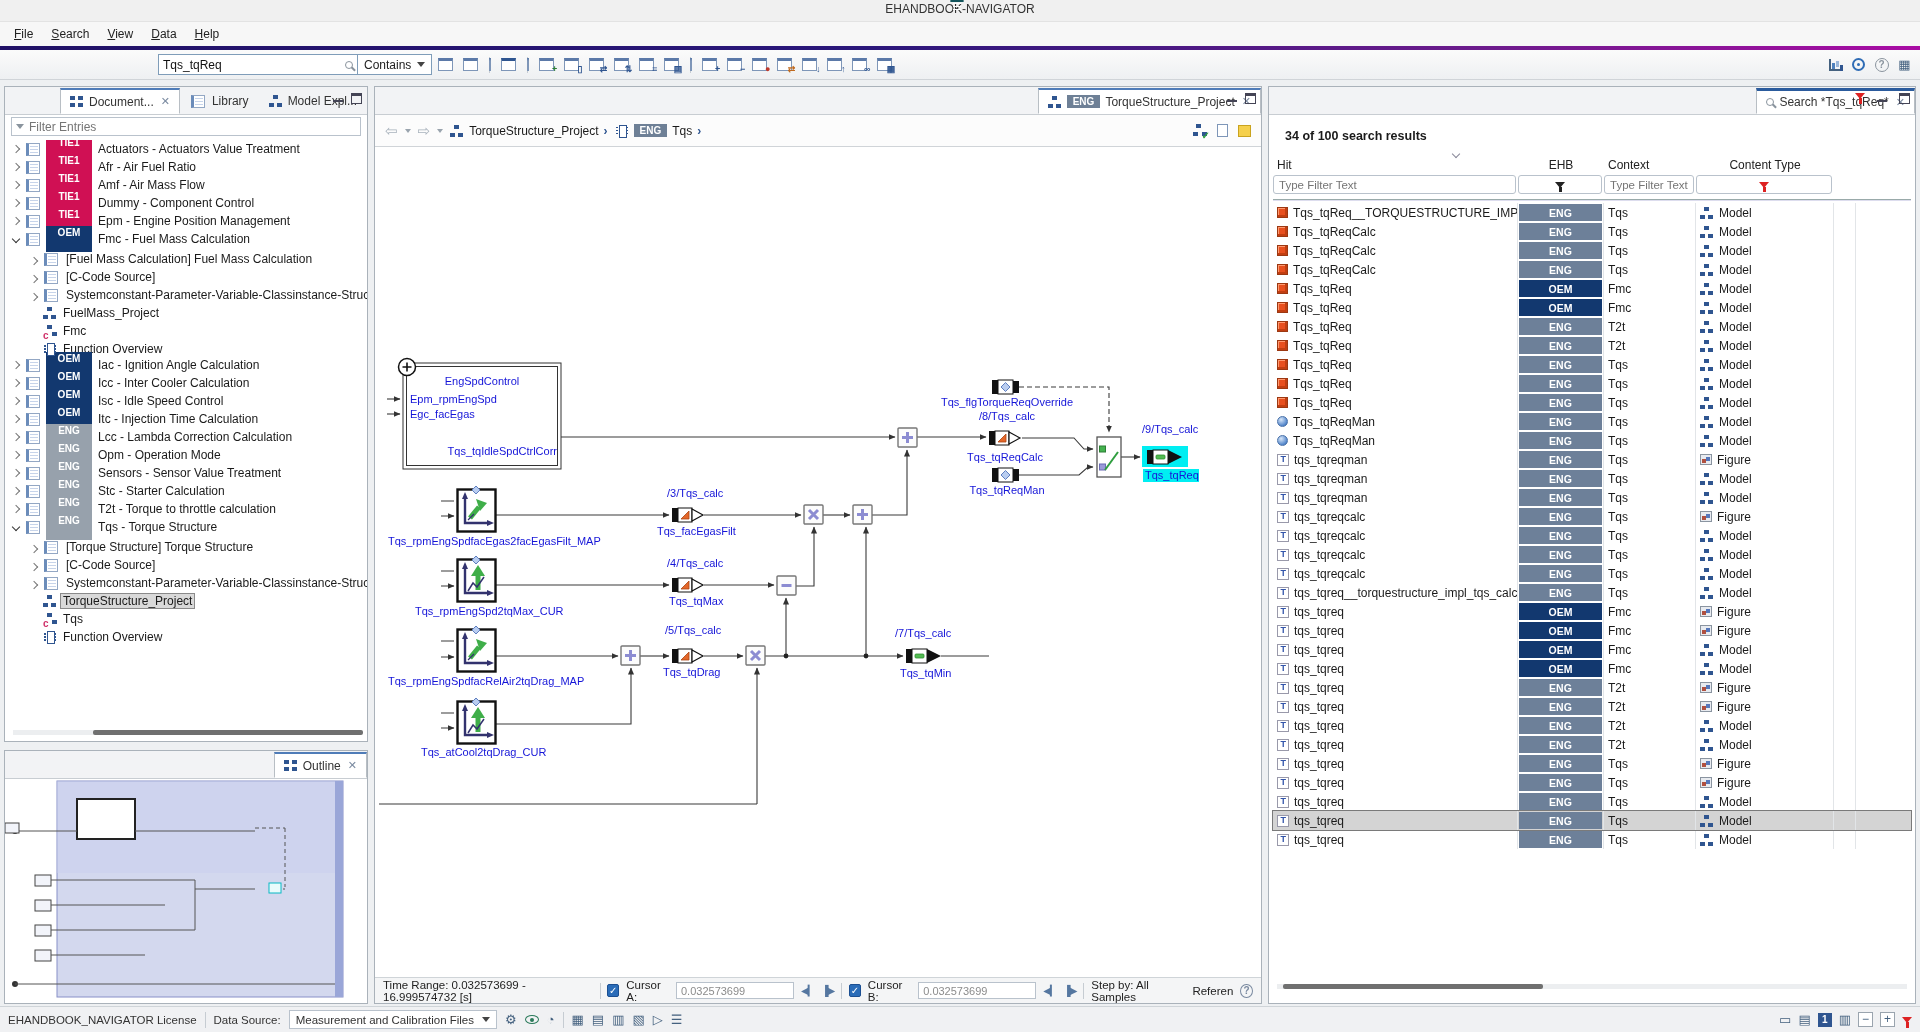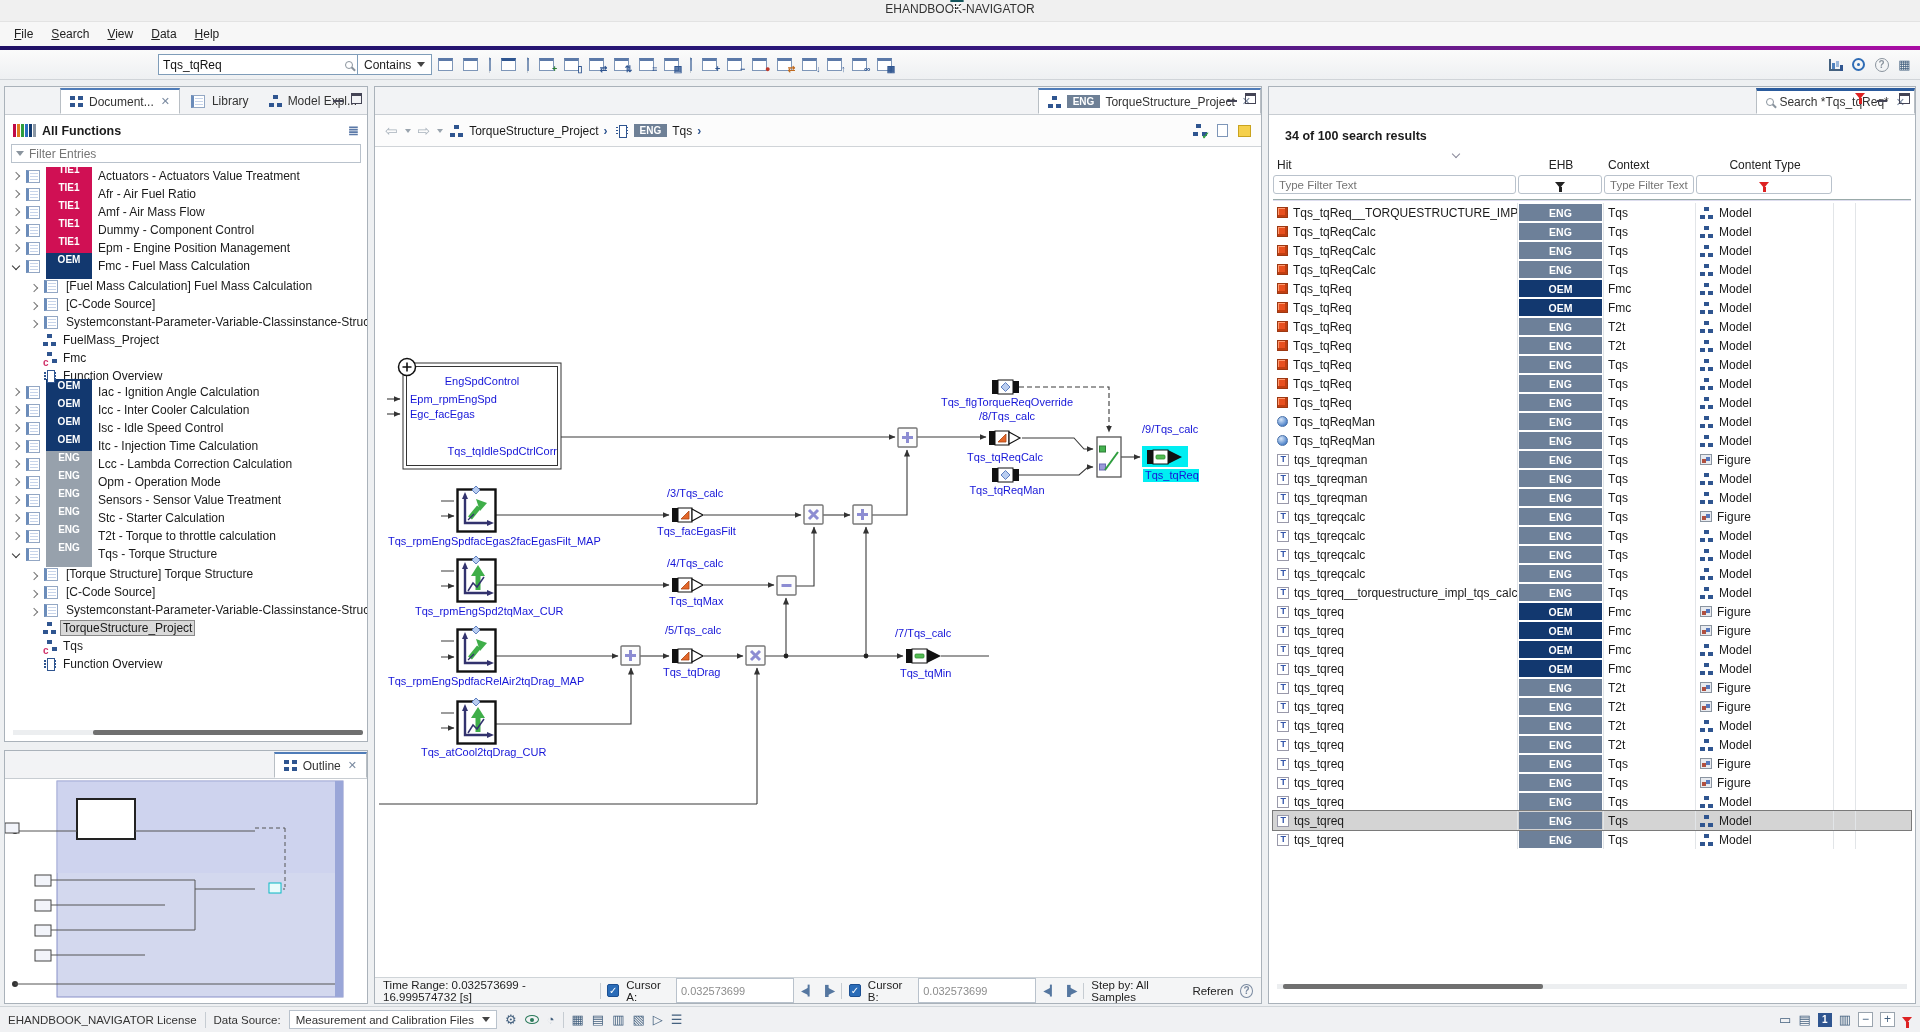--- a/index.html
+++ b/index.html
@@ -119,21 +119,21 @@
   .g-copy { width:11px; height:13px; background:#fff; border:1px solid #7e96b8; position:relative; }
   .g-copy::before { content:""; position:absolute; left:2px; top:-3px; width:11px; height:13px; background:#eef3fa; border:1px solid #7e96b8; z-index:-1; }
   .g-note { width:13px; height:12px; background:#f5d04c; border:1px solid #c9a31f; }
   .canvas { position:relative; height:832px; background:#fff; overflow:hidden; }
   .canvas svg { position:absolute; top:14px; left:2px; }
 
   .timebar { position:absolute; bottom:0; left:0; right:0; height:26px; background:#f4f5f6; border-top:1px solid #cfd4d8; display:flex; align-items:center; gap:7px; padding:0 8px; font-size:11.5px; color:#222; }
   .vsep { width:1px; height:16px; background:#c6ccd2; }
   .chk { width:13px; height:13px; background:#2a6cb8; border:1px solid #1b4f92; color:#fff; font-size:10px; line-height:12px; text-align:center; border-radius:2px; }
   .chk::after { content:"✓"; }
-  .cursorval { width:118px; height:25px; border:1px solid #b9c2cc; background:#fff; color:#8c8c8c; font-size:11px; padding:0 4px; font-family:inherit; }
+  .cursorval { width:118px; height:17px; border:1px solid #b9c2cc; background:#fff; color:#8c8c8c; font-size:11px; padding:0 4px; font-family:inherit; }
   .stepbtn { color:#5577a0; font-size:10px; letter-spacing:-1px; }
   .helpq { width:14px; height:14px; border-radius:50%; border:1.5px solid #7a8aa0; color:#7a8aa0; font-size:10px; font-weight:bold; text-align:center; line-height:12px; }
 
   
   #search-panel { left:1268px; top:86px; width:648px; height:918px; }
   #search-panel .tab.active { border-top:3px solid #2b5b9d; }
   .funnel-red { width:0; height:0; border-left:5px solid transparent; border-right:5px solid transparent; border-top:6px solid #d22; position:relative; }
   .funnel-red::after { content:""; position:absolute; left:-1.5px; top:-1px; width:3px; height:6px; background:#d22; }
   .summary { padding:14px 0 0 16px; font-weight:bold; font-size:12.5px; }
   .rtable { position:absolute; left:4px; right:4px; top:64px; }
@@ -327,32 +327,20 @@
       <span>Library</span>
     </div>
     <div class="tab">
       <span class="ic model"></span>
       <span>Model Expl...</span>
     </div>
     <div class="panelctrl">
       <span class="pbtn min"></span>
       <span class="pbtn max"></span>
     </div>
-  </div>
-  <div class="allfn">
-    <span class="colorbars">
-      <i style="background:#c00a47"></i>
-        <i style="background:#e07b1f"></i>
-        <i style="background:#2e9e3e"></i>
-        <i style="background:#2a6fc0"></i>
-        <i style="background:#123a6e"></i>
-        <i style="background:#8a97a5"></i>
-    </span>
-    <span>All Functions</span>
-    <span class="listico">≣</span>
   </div>
   <div class="filterrow">
     <span class="funnel-sm"></span>
     <input placeholder="Filter Entries" style="">
   </div>
   <div class="tree">
 
   <div class="trow">
         <span class="exp c"></span>
         <span class="ic doc"></span>

